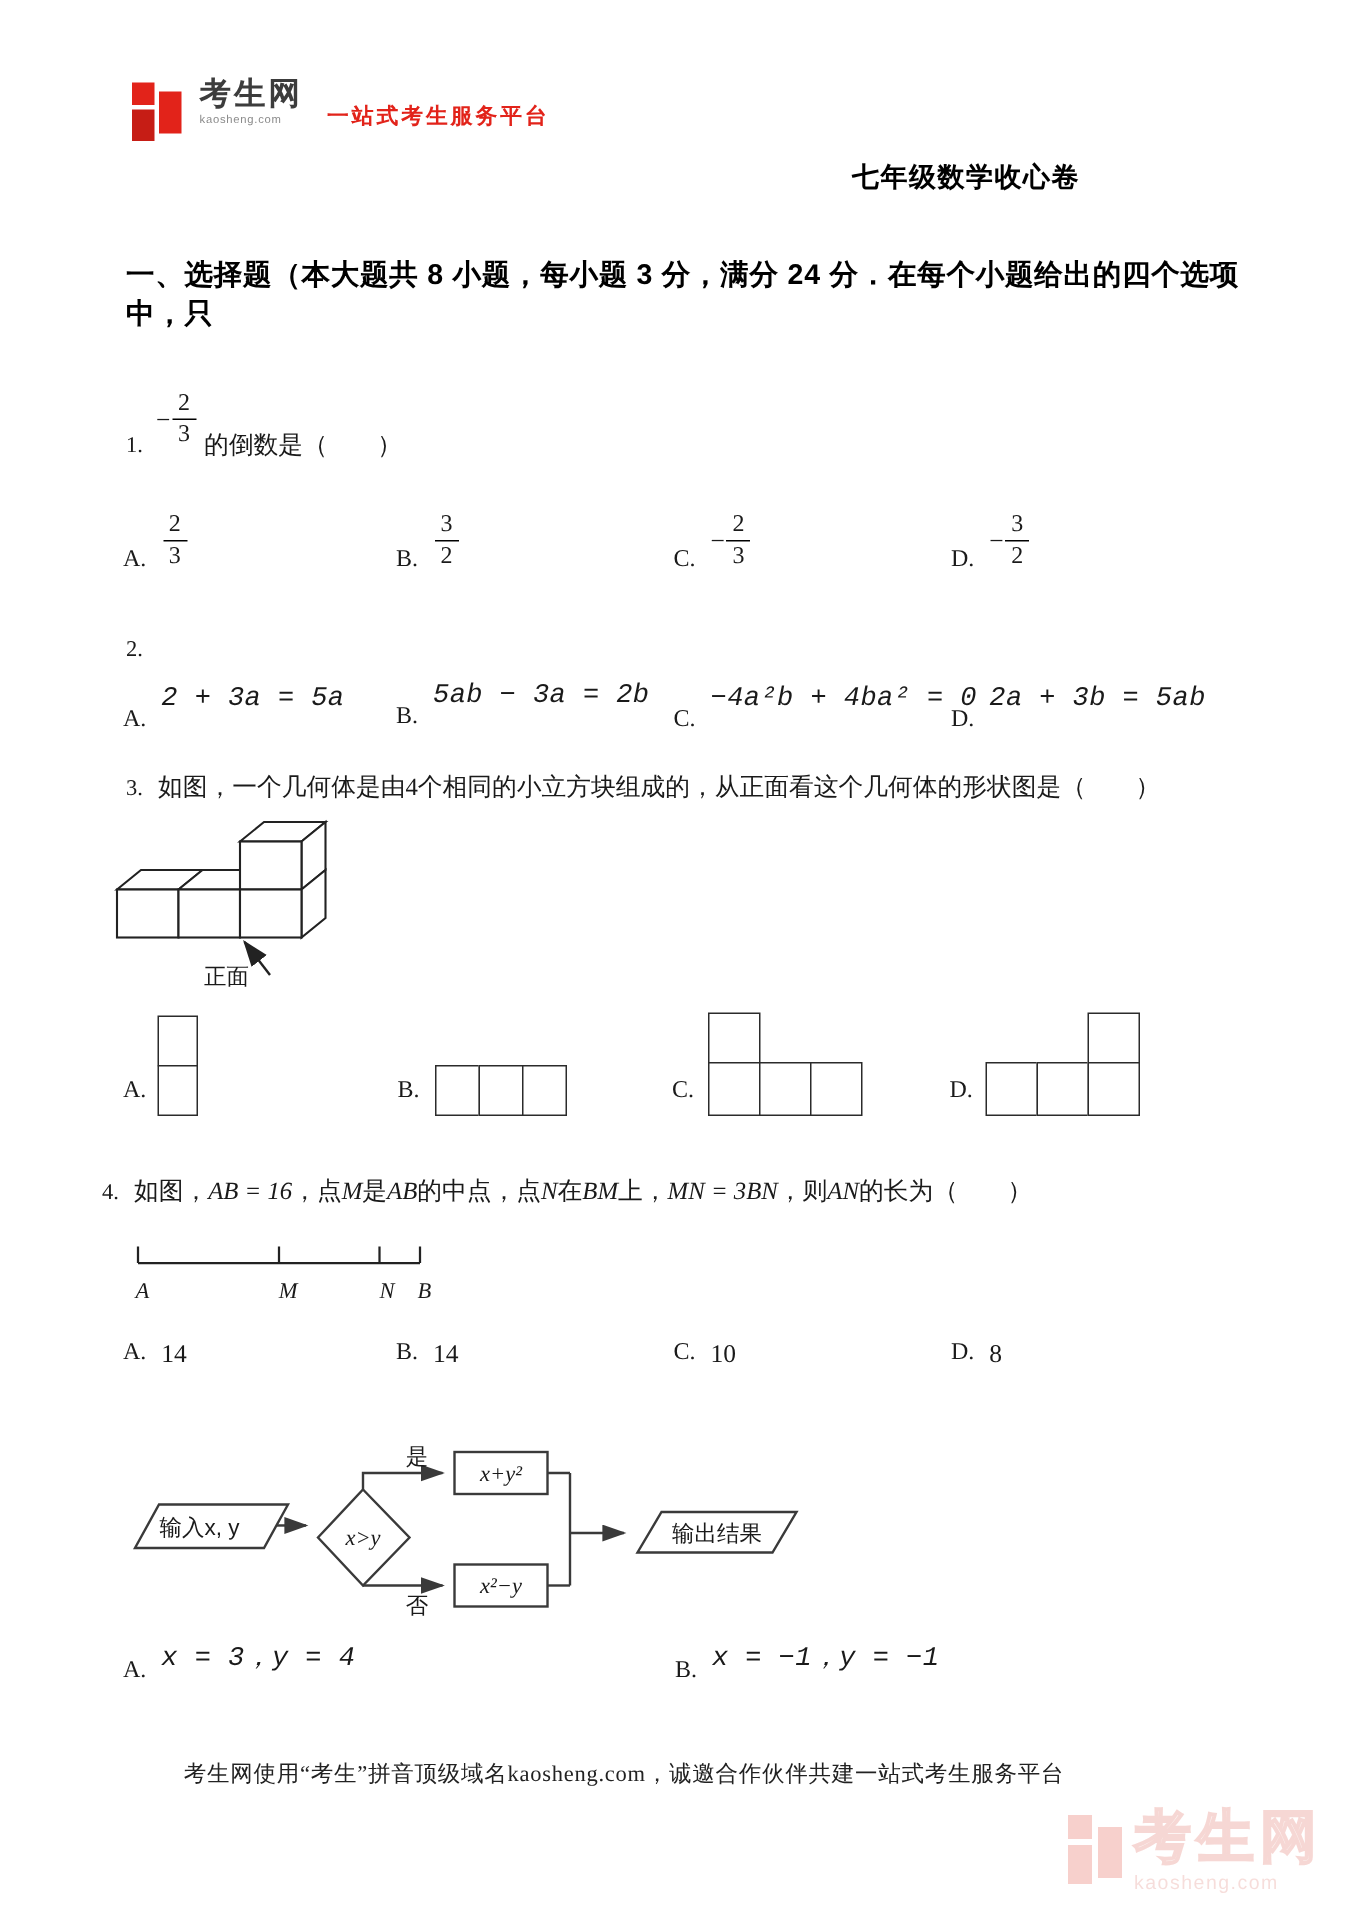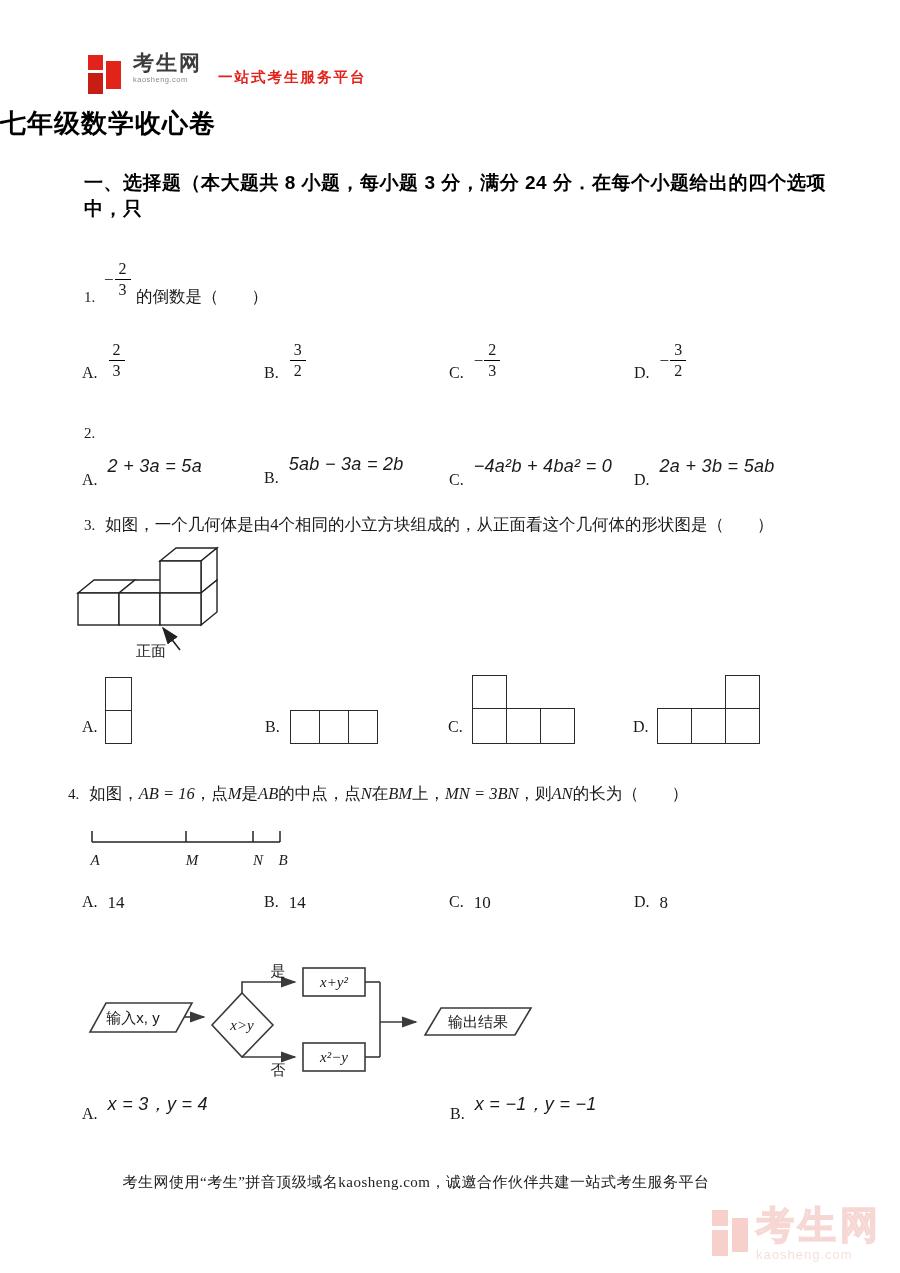--- a/index.html
+++ b/index.html
@@ -13,42 +13,42 @@
   .logo-icon .b{position:absolute;background:#e2231a;}
   .logo-icon .b1{left:0;top:3px;width:15px;height:15px;}
   .logo-icon .b2{left:0;top:21px;width:15px;height:21px;background:#c61d15;}
   .logo-icon .b3{left:18px;top:9px;width:15px;height:28px;}
   .logo-text{margin-left:7px;display:flex;flex-direction:column;line-height:1;}
   .logo-name{font-family:"Liberation Sans",sans-serif;font-weight:bold;font-size:21px;color:#3c3c3c;letter-spacing:2px;}
   .logo-domain{font-family:"Liberation Sans",sans-serif;font-size:7.5px;color:#8a8a8a;margin-top:3px;letter-spacing:.5px;}
   .logo-tagline{font-family:"Liberation Sans",sans-serif;font-weight:bold;font-size:14.5px;color:#e2231a;margin-left:16px;margin-top:16px;letter-spacing:2px;}
 
   
-  #title{left:0;top:106px;width:720px;text-align:left;font-family:"Liberation Sans",sans-serif;
-         font-weight:bold;font-size:26px;letter-spacing:1px;color:#000;}
+  #title{left:0;top:106px;width:720px;text-align:right;font-family:"Liberation Sans",sans-serif;
+         font-weight:bold;font-size:18px;letter-spacing:1px;color:#000;}
   .section-line{left:84px;width:760px;font-family:"Liberation Sans",sans-serif;font-weight:bold;
                 font-size:19px;letter-spacing:.5px;color:#000;}
 
   .qnum{font-size:15px;}
   .stem{font-size:16.5px;}
   .t{font-family:"Liberation Serif","DejaVu Serif",serif;}
   .m{font-family:"Liberation Serif",serif;font-style:italic;}
   .mnum{font-family:"Liberation Serif",serif;font-style:normal;}
 
   
   .frac{display:inline-flex;align-items:center;font-family:"Liberation Serif",serif;}
   .fsign{font-size:17px;margin-right:1px;}
   .fstack{display:inline-flex;flex-direction:column;align-items:center;line-height:1.15;}
   .fnum{font-size:16px;border-bottom:1.3px solid #000;padding:0 4px 1px 4px;}
   .fden{font-size:16px;padding-top:1px;}
 
   
   .opt{position:absolute;display:flex;align-items:flex-start;}
   .olabel{font-family:"Liberation Serif",serif;font-size:16px;margin-right:10px;}
-  .expr{font-family:Liberation Sans, sans-serif;font-style:italic;font-size:18px;letter-spacing:.3px;}
+  .expr{font-family:Liberation Mono, monospace;font-style:italic;font-size:18px;letter-spacing:.3px;}
   .val{font-family:"Liberation Serif",serif;font-size:17px;}
 
   
   .shape{position:absolute;}
   .cell{position:absolute;border:1.2px solid #2b2b2b;background:#fff;box-sizing:border-box;}
 
   svg text{font-size:15px;}
   .svg-cn{font-family:"Liberation Sans",sans-serif;}
   .svg-math{font-family:"Liberation Serif",serif;font-style:italic;}
 

